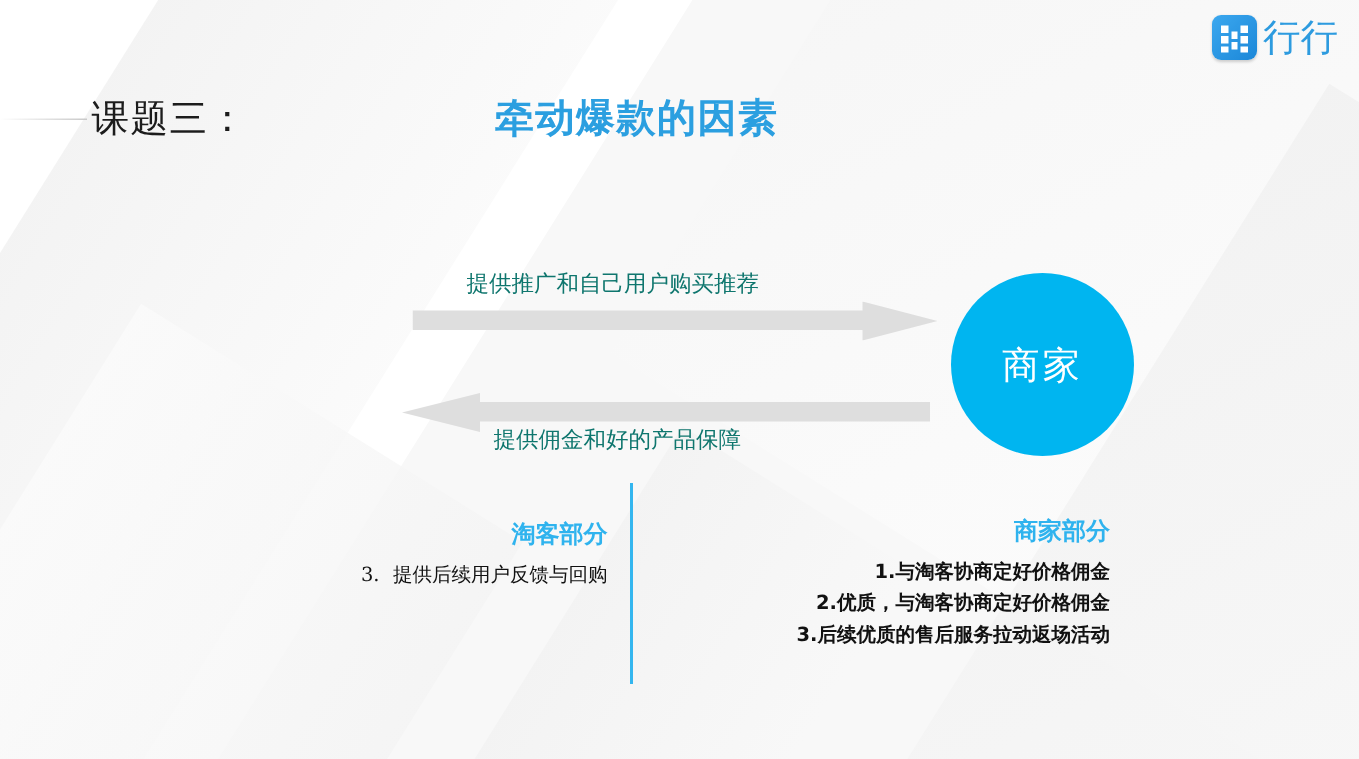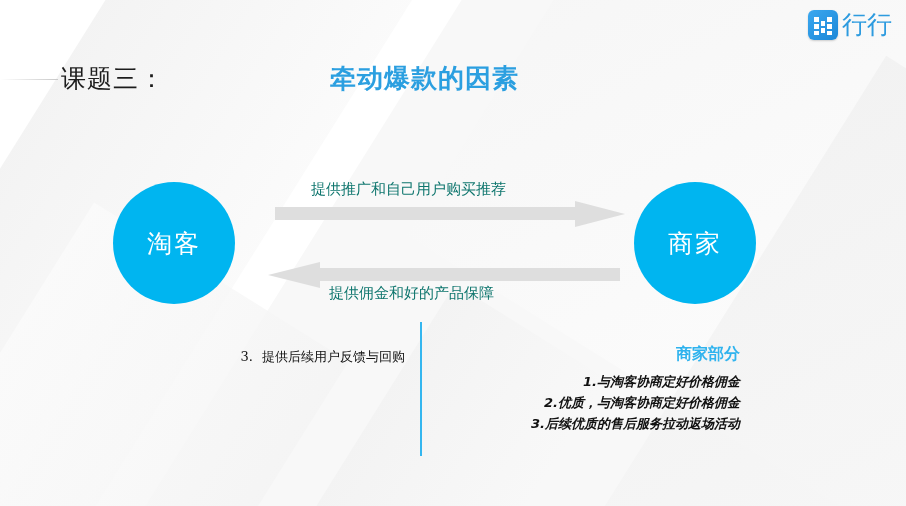--- a/index.html
+++ b/index.html
@@ -140,21 +140,21 @@
   .list-items li{
     font-size:13px;color:#111111;line-height:1.62;
     white-space:nowrap;
   }
   #list-left .list-items li{
     font-family:"DejaVu Serif","Liberation Serif",serif;
   }
   #list-left .num{margin-right:9px;}
   #list-right .list-items li{
     font-family:"DejaVu Sans","Liberation Sans",sans-serif;
-    font-weight:bold;font-size:13px;font-style:italic;
+    font-weight:bold;font-size:13px;
   }
   #list-right .num{
     display:inline-block;width:22px;
   }
 </style>
 </head>
 <body>
 
 <div id="slide">
 
@@ -176,23 +176,20 @@
       <span class="g" style="left:19px;top:14px;width:5px;height:5px;"></span>
       <span class="g" style="left:19px;top:21px;width:5px;height:4px;"></span>
     </div>
     <span id="logo-text">行行</span>
   </div>
 
   <div id="title-rule"></div>
   <div id="title-prefix">课题三：</div>
   <div id="title-main">牵动爆款的因素</div>
 
-  <div id="node-left" class="node">
-    <span>淘客</span>
-  </div>
   <div id="node-right" class="node">
     <span>商家</span>
   </div>
 
   <div id="arrow-top" class="arrow">
     <svg width="350" height="26" viewBox="0 0 350 26">
       <polygon points="0,6 300,6 300,0 350,13 300,26 300,19 0,19" fill="#dedede"></polygon>
     </svg>
   </div>
   <div id="arrow-bottom" class="arrow">
@@ -200,20 +197,21 @@
       <polygon points="352,6 52,6 52,0 0,13 52,26 52,19 352,19" fill="#dedede"></polygon>
     </svg>
   </div>
 
   <div id="arrow-top-label" class="arrow-label">提供推广和自己用户购买推荐</div>
   <div id="arrow-bottom-label" class="arrow-label">提供佣金和好的产品保障</div>
 
   <div id="divider"></div>
 
   <div id="list-left" class="list-col">
+    <div class="list-title">淘客部分</div>
     <ul class="list-items">
       <li>
         <span class="num">3.</span><span>提供后续用户反馈与回购</span>
       </li>
     </ul>
   </div>
 
   <div id="list-right" class="list-col">
     <div class="list-title">商家部分</div>
     <ul class="list-items">

